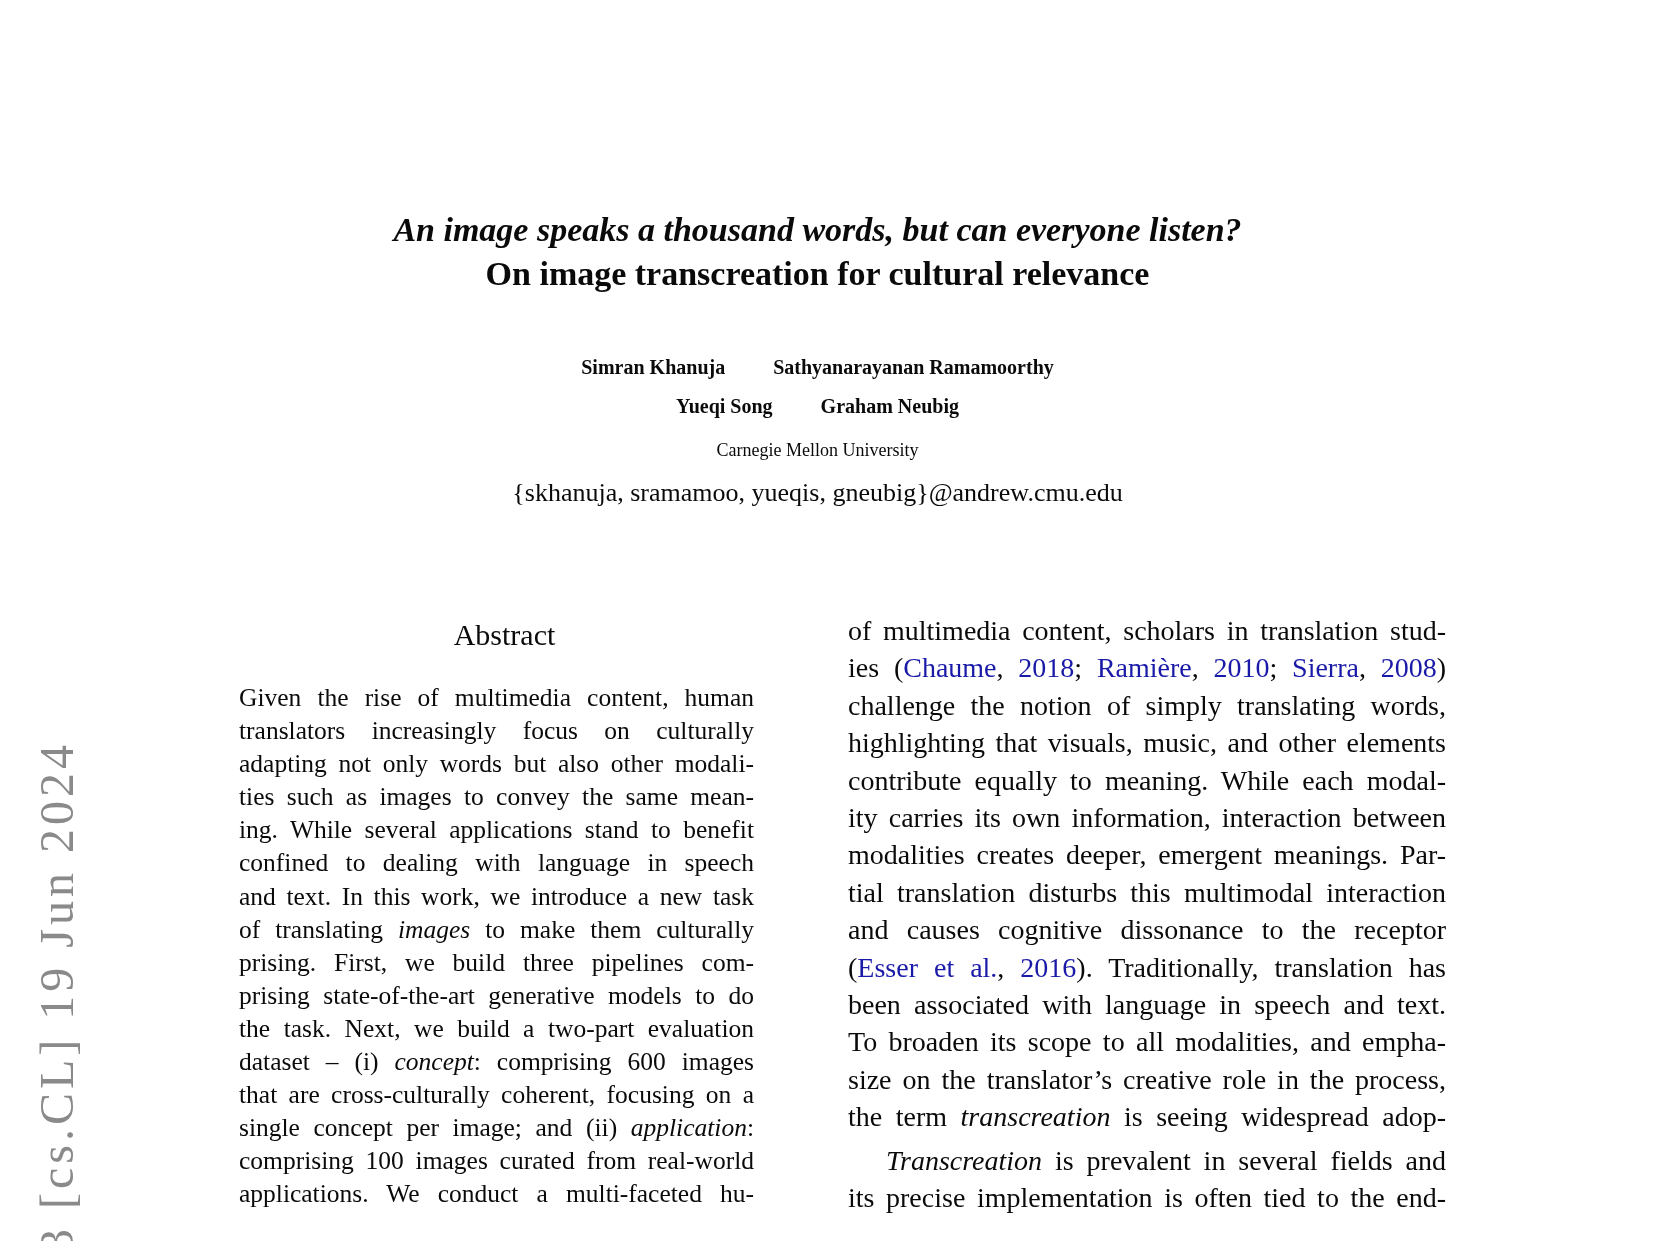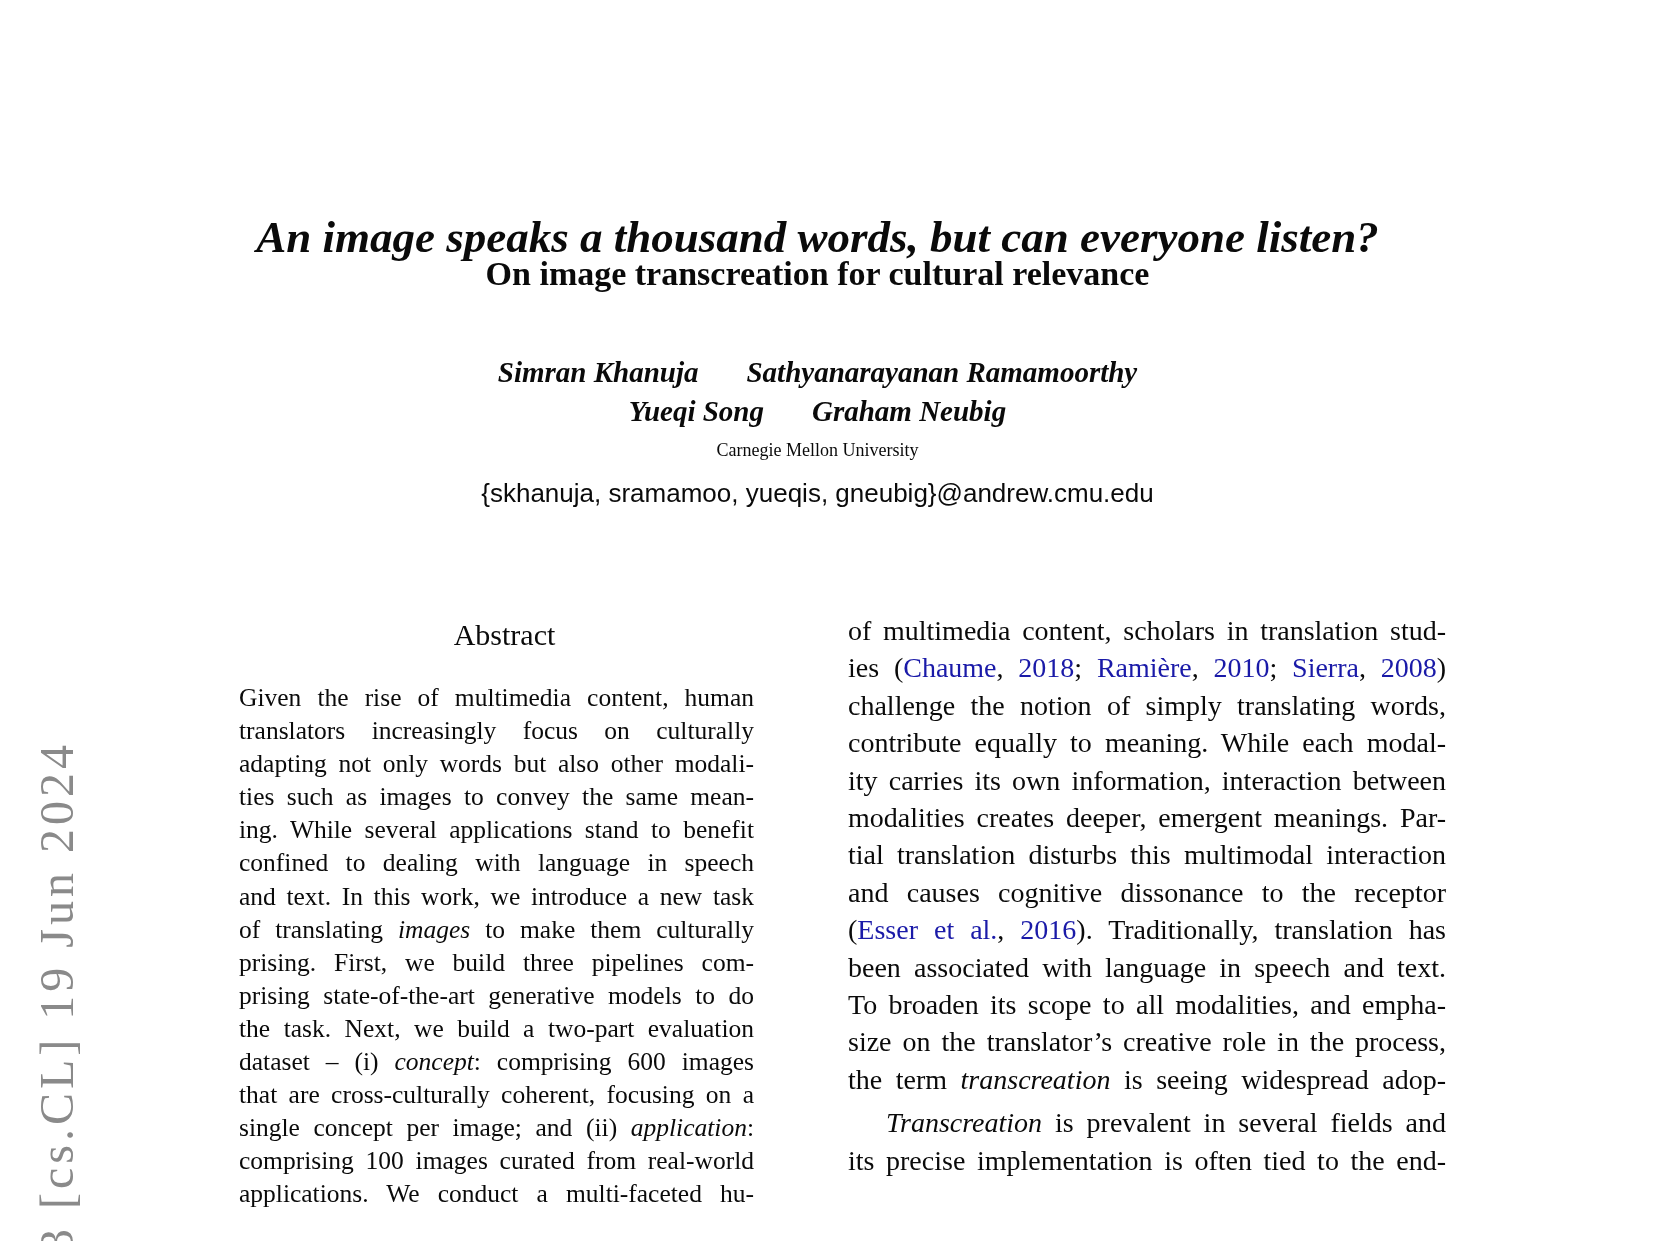--- a/index.html
+++ b/index.html
@@ -20,28 +20,28 @@
     transform: rotate(-90deg);
     transform-origin: 0 0;
     white-space: nowrap;
     font-size: 48px;
     letter-spacing: 4px;
     line-height: 1;
     color: var(--stamp-gray, #8a8a8a);
   }
   
   .hline { position: absolute; left: 185px; width: 1265px; text-align: center; white-space: nowrap; }
-  .title-l1 { top: 211px; font-size: 45px; font-weight: bold; font-style: italic; }
+  .title-l1 { top: 211px; font-size: 34px; font-weight: bold; font-style: italic; }
   .title-l2 { top: 255px; font-size: 34px; font-weight: bold; }
-  .authors-row { font-size: 29px; font-weight: bold; font-style: italic; }
+  .authors-row { font-size: 20px; font-weight: bold; }
   .authors-r1 { top: 356px; }
   .authors-r2 { top: 395px; }
   .authors-row .author { margin: 0 24px; }
   .affiliation { top: 440px; font-size: 18px; }
-  .email { top: 478px; font-size: 26px; font-family: Liberation Sans, sans-serif; }
+  .email { top: 478px; font-size: 26px; font-family: Liberation Serif, serif; }
   
   .abs-head {
     position: absolute; left: 239px; top: 610px; width: 515px;
     margin: 8px; text-align: center;
     font-size: 30px; font-weight: normal;
   }
   .abs-body {
     position: absolute; left: 239px; top: 681px; width: 515px;
     font-size: 25.5px; line-height: 33.1px;
   }
@@ -97,20 +97,21 @@
       <div class="jline"><span>that are cross-culturally coherent, focusing on a</span></div>
       <div class="jline"><span>single concept per image; and (ii) </span><span class="it">application</span><span>:</span></div>
       <div class="jline"><span>comprising 100 images curated from real-world</span></div>
       <div class="jline"><span>applications. We conduct a multi-faceted hu-</span></div>
     </div>
 
   <div class="intro-body">
       <div class="jline"><span>of multimedia content, scholars in translation stud-</span></div>
       <div class="jline"><span>ies (</span><span class="cite">Chaume</span><span>, </span><span class="cite">2018</span><span>; </span><span class="cite">Ramière</span><span>, </span><span class="cite">2010</span><span>; </span><span class="cite">Sierra</span><span>, </span><span class="cite">2008</span><span>)</span></div>
       <div class="jline"><span>challenge the notion of simply translating words,</span></div>
+      <div class="jline"><span>highlighting that visuals, music, and other elements</span></div>
       <div class="jline"><span>contribute equally to meaning. While each modal-</span></div>
       <div class="jline"><span>ity carries its own information, interaction between</span></div>
       <div class="jline"><span>modalities creates deeper, emergent meanings. Par-</span></div>
       <div class="jline"><span>tial translation disturbs this multimodal interaction</span></div>
       <div class="jline"><span>and causes cognitive dissonance to the receptor</span></div>
       <div class="jline"><span>(</span><span class="cite">Esser et al.</span><span>, </span><span class="cite">2016</span><span>). Traditionally, translation has</span></div>
       <div class="jline"><span>been associated with language in speech and text.</span></div>
       <div class="jline"><span>To broaden its scope to all modalities, and empha-</span></div>
       <div class="jline"><span>size on the translator’s creative role in the process,</span></div>
       <div class="jline"><span>the term </span><span class="it">transcreation</span><span> is seeing widespread adop-</span></div>

